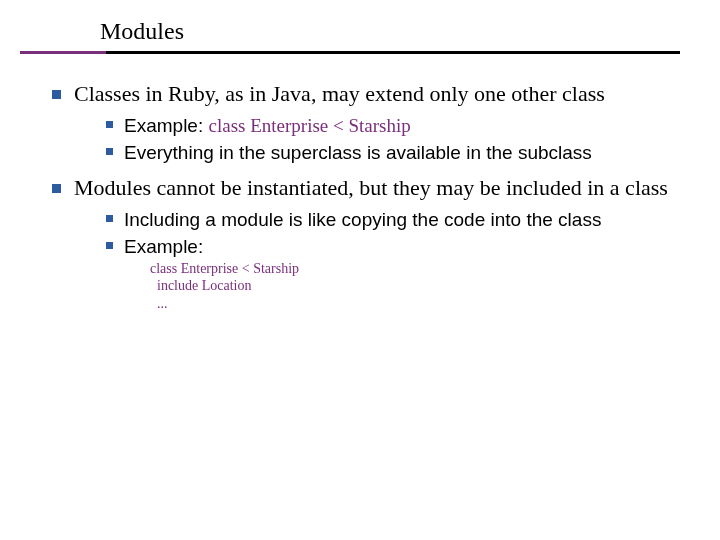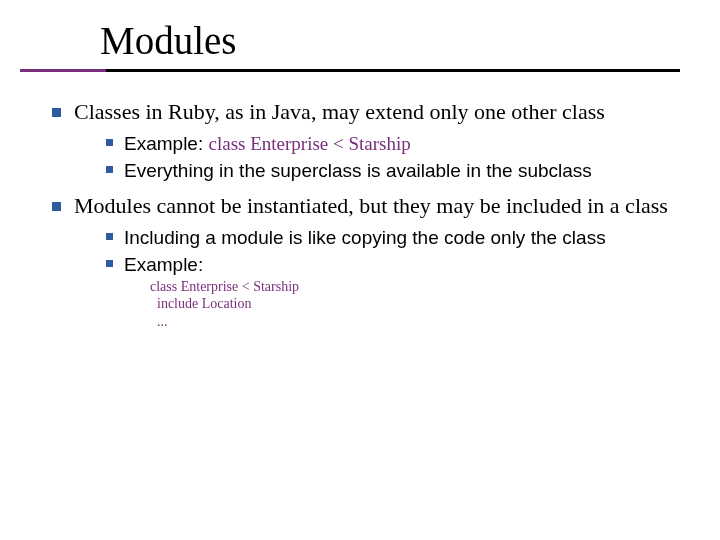--- a/index.html
+++ b/index.html
@@ -15,21 +15,21 @@
   .slide {
     box-sizing: border-box;
     width: 720px;
     height: 540px;
     padding: 18px 40px 0 40px;
   }
   .title-wrap {
     padding-left: 60px;
   }
   .title {
-    font-size: 39px;
+    font-size: 24px;
     margin: 0 0 6px 0;
     font-weight: normal;
   }
   .rule-outer {
     width: 660px;
     margin-left: -20px;
     height: 3px;
     background: #000;
     margin-bottom: 26px;
     position: relative;
@@ -121,21 +121,21 @@
           <span>Everything in the superclass is available in the subclass</span>
         </li>
       </ul>
     </li>
 
 
     <li>
       <span>Modules cannot be instantiated, but they may be </span><span class="ital">included</span><span> in a class</span>
       <ul class="sub">
         <li>
-          <span>Including a module is like </span><span class="ital">copying the code only the class</span>
+          <span>Including a module is like </span><span class="ital">copying the code into the class</span>
         </li>
         <li>
           <span>Example:</span>
           <div class="codeblock"><span>class Enterprise &lt; Starship</span>
 <span>  include Location</span>
 <span>  ...</span></div>
         </li>
       </ul>
     </li>
 

